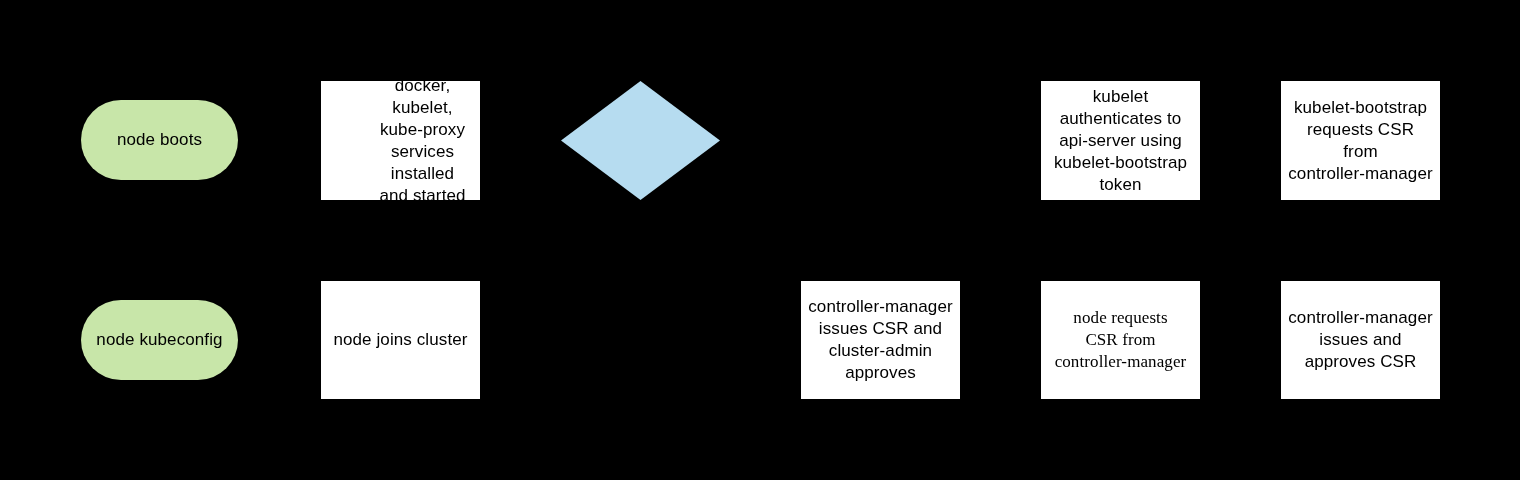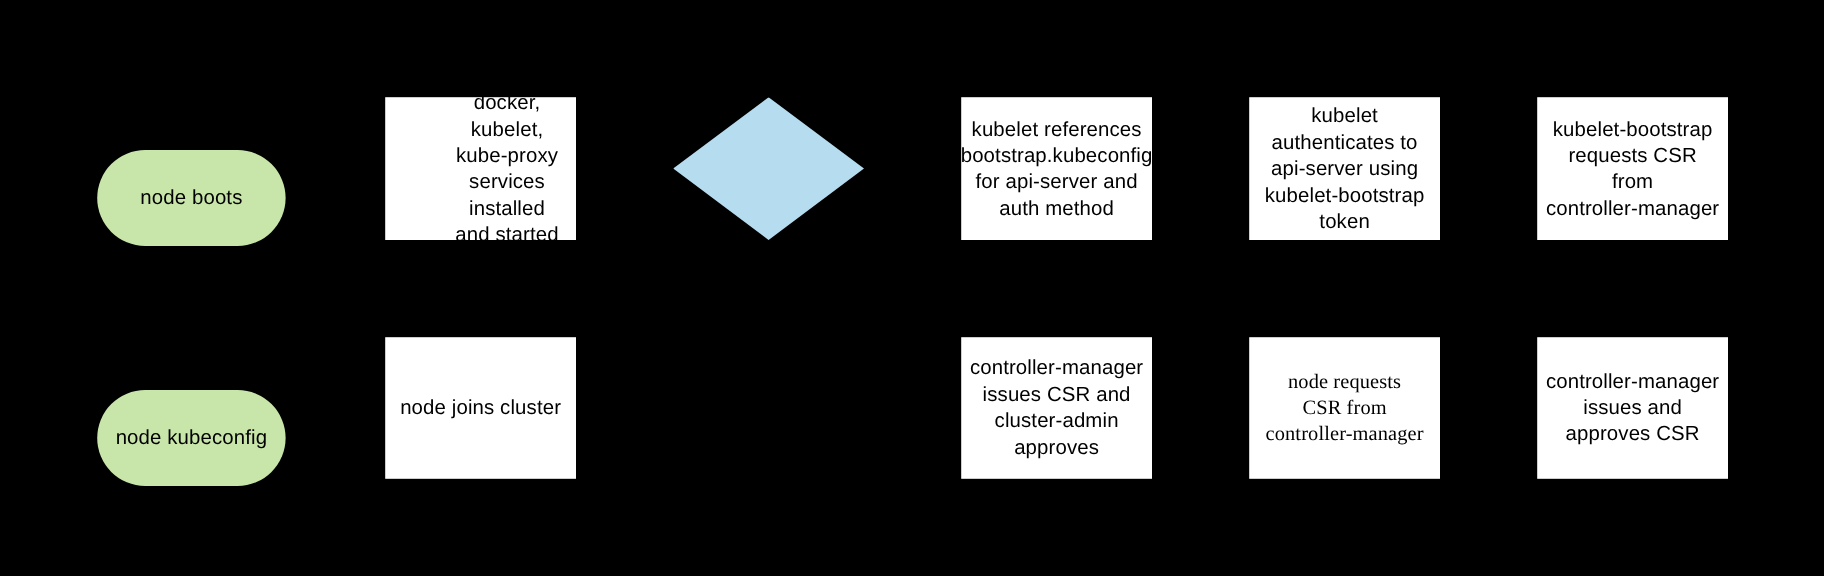--- a/index.html
+++ b/index.html
@@ -44,21 +44,20 @@
 
   
   .node.rect {
     background: #ffffff;
   }
 
   
   .node.rounded {
     background: #c8e6a9;
     border-radius: 40px;
-    margin-top: 25px;
   }
 
   
   .node.diamond {
     background: transparent;
   }
   .node.diamond .diamond-shape {
     position: absolute;
     inset: 0;
     background: #b6dcf0;
@@ -86,26 +85,20 @@
     </div>
     <div class="node rect" style="left: 321px; top: 81px; width: 159px; height: 119px; background: rgb(255, 255, 255); color: rgb(0, 0, 0); padding-left: 44px;">
       <span class="node-label">docker, kubelet,
 kube-proxy
 services installed
 and started</span>
     </div>
     <div class="node diamond" style="left: 561px; top: 81px; width: 159px; height: 119px; color: rgb(0, 0, 0);">
       <div class="diamond-shape" style="background: rgb(182, 220, 240);"></div>
     </div>
-    <div class="node rect overflow" style="left: 801px; top: 81px; width: 159px; height: 119px; background: rgb(255, 255, 255); color: rgb(0, 0, 0);">
-      <span class="node-label">kubelet references
-bootstrap.kubeconfig
-for api-server and
-auth method</span>
-    </div>
     <div class="node rect" style="left: 1041px; top: 81px; width: 159px; height: 119px; background: rgb(255, 255, 255); color: rgb(0, 0, 0); align-items: center;">
       <span class="node-label">kubelet
 authenticates to
 api-server using
 kubelet-bootstrap
 token</span>
     </div>
     <div class="node rect" style="left: 1281px; top: 81px; width: 159px; height: 119px; background: rgb(255, 255, 255); color: rgb(0, 0, 0);">
       <span class="node-label">kubelet-bootstrap
 requests CSR

